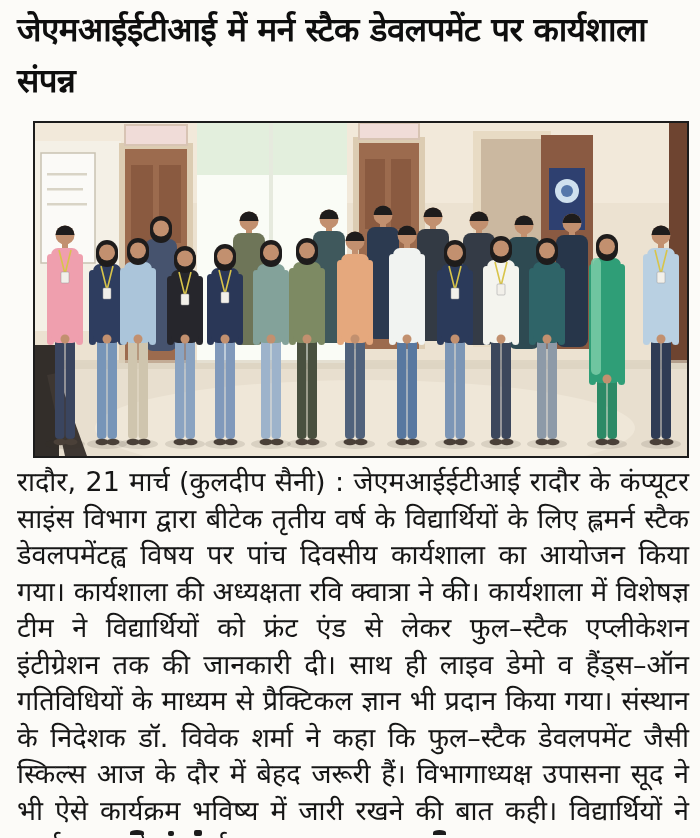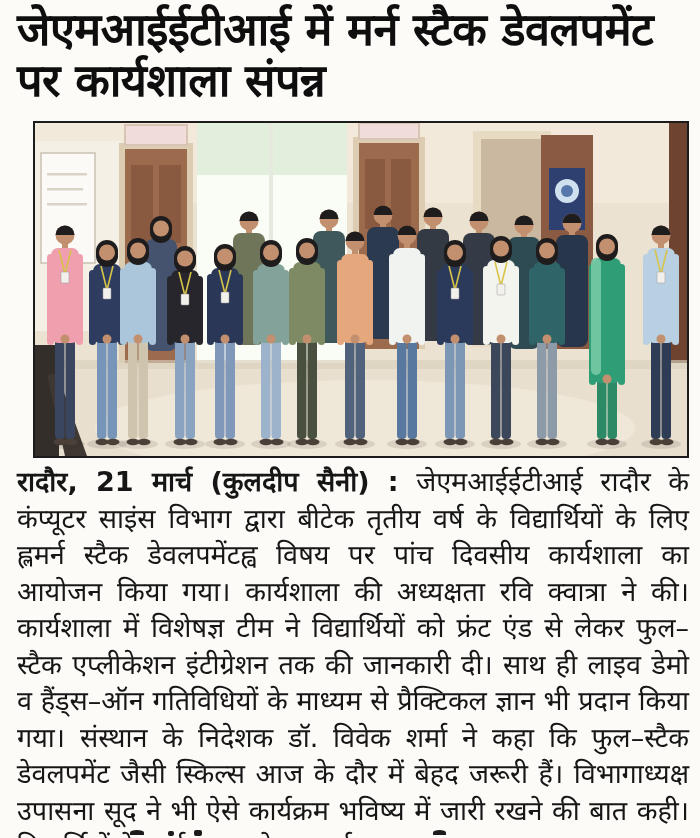--- a/index.html
+++ b/index.html
@@ -7,21 +7,21 @@
     position:relative;
     width:700px;height:838px;
     background:#fcfbf8;
     overflow:hidden;
     font-family:"DejaVu Sans","Liberation Sans",sans-serif;
     color:#151515;
   }
   .headline{
     position:absolute;
     left:17px;top:4px;width:672px;
-    font-size:45px;
+    font-size:33px;
     font-weight:700;
     line-height:51px;
     color:#0e0e0e;
     letter-spacing:-0.5px;
     margin:0;
   }
   .photo-frame{
     position:absolute;
     left:33px;top:121px;
     width:652px;height:333px;
@@ -32,21 +32,21 @@
   .photo-frame svg{display:block;width:100%;height:100%;}
   .article-body{
     position:absolute;
     left:17px;top:464px;width:672px;
     font-size:27px;
     line-height:36.5px;
     text-align:justify;
     color:#161616;
     margin:0;
   }
-  .dateline{font-weight:700;}
+  .dateline{font-weight:400;}
   .cut-strip{position:absolute;left:0;top:828px;width:700px;height:10px;overflow:hidden;}
   .frag{position:absolute;background:#1c1c1c;border-radius:2px;}
   .frag.f1{left:130px;top:2px;width:14px;height:5px;border-radius:50% 50% 0 0;}
   .frag.f2{left:168px;top:3px;width:6px;height:5px;}
   .frag.f3{left:194px;top:2px;width:8px;height:6px;}
   .frag.f4{left:433px;top:2px;width:13px;height:5px;border-radius:50% 50% 0 0;}
 </style>
 </head>
 <body>
 

